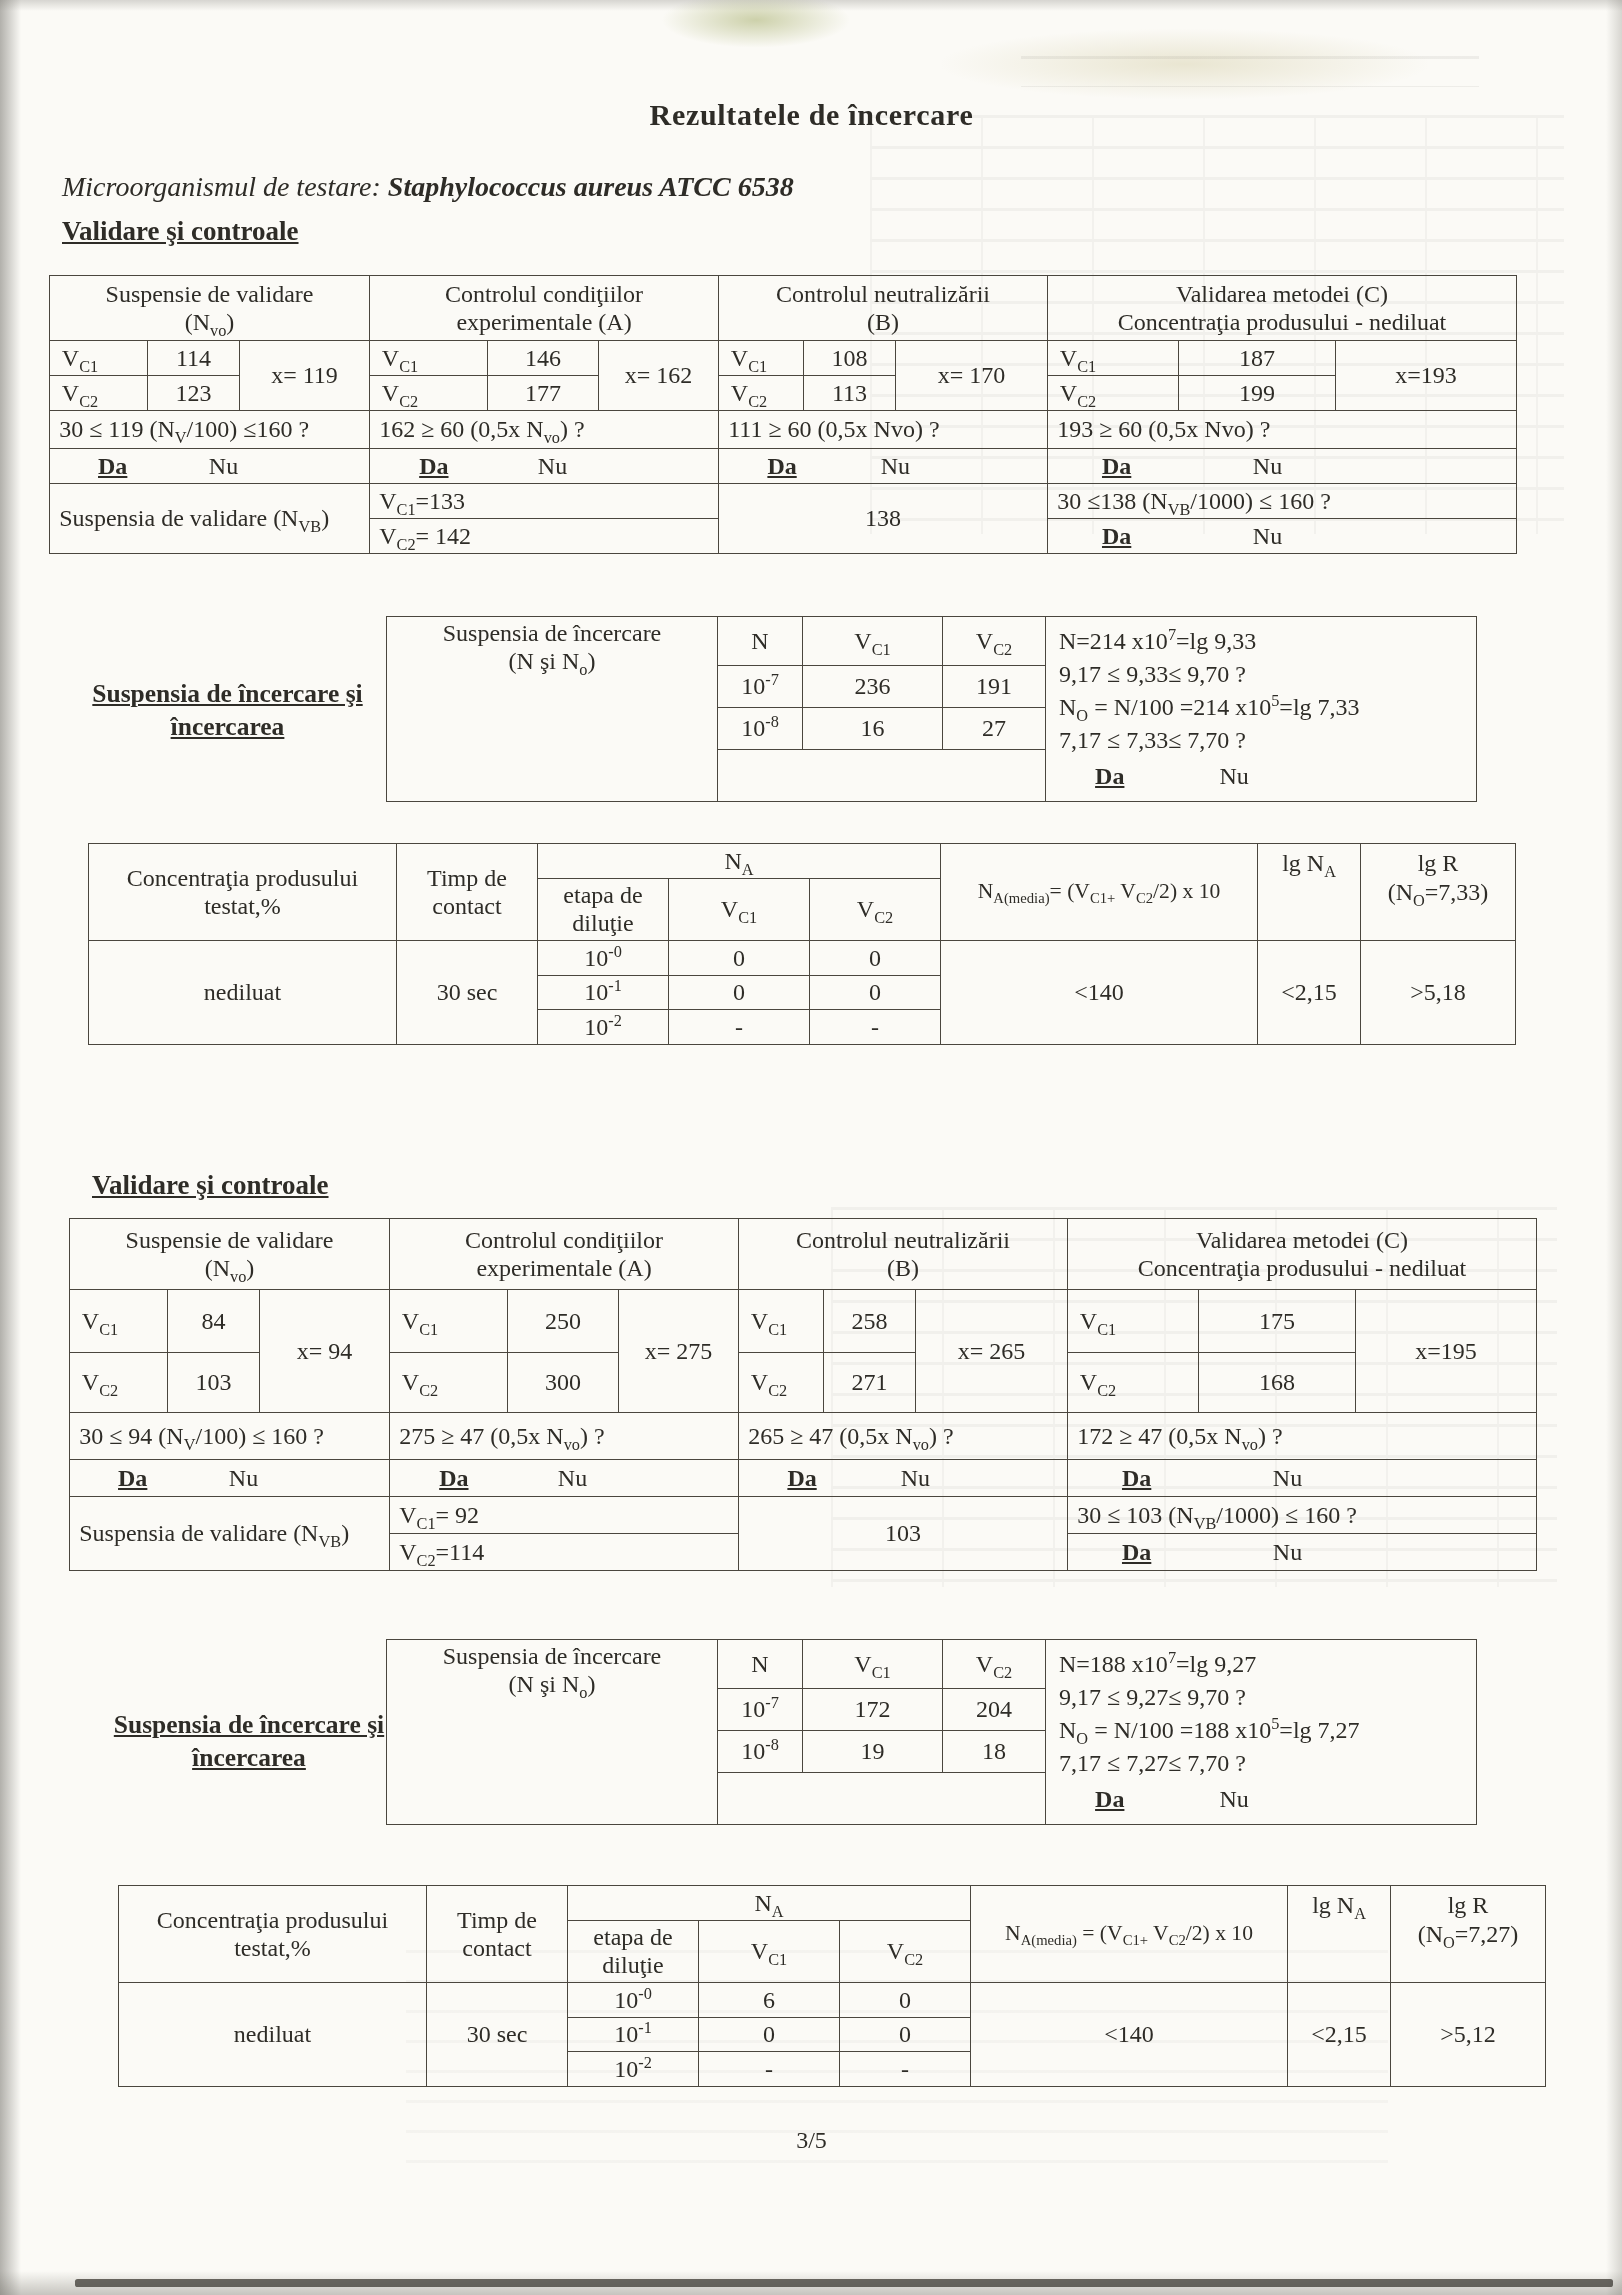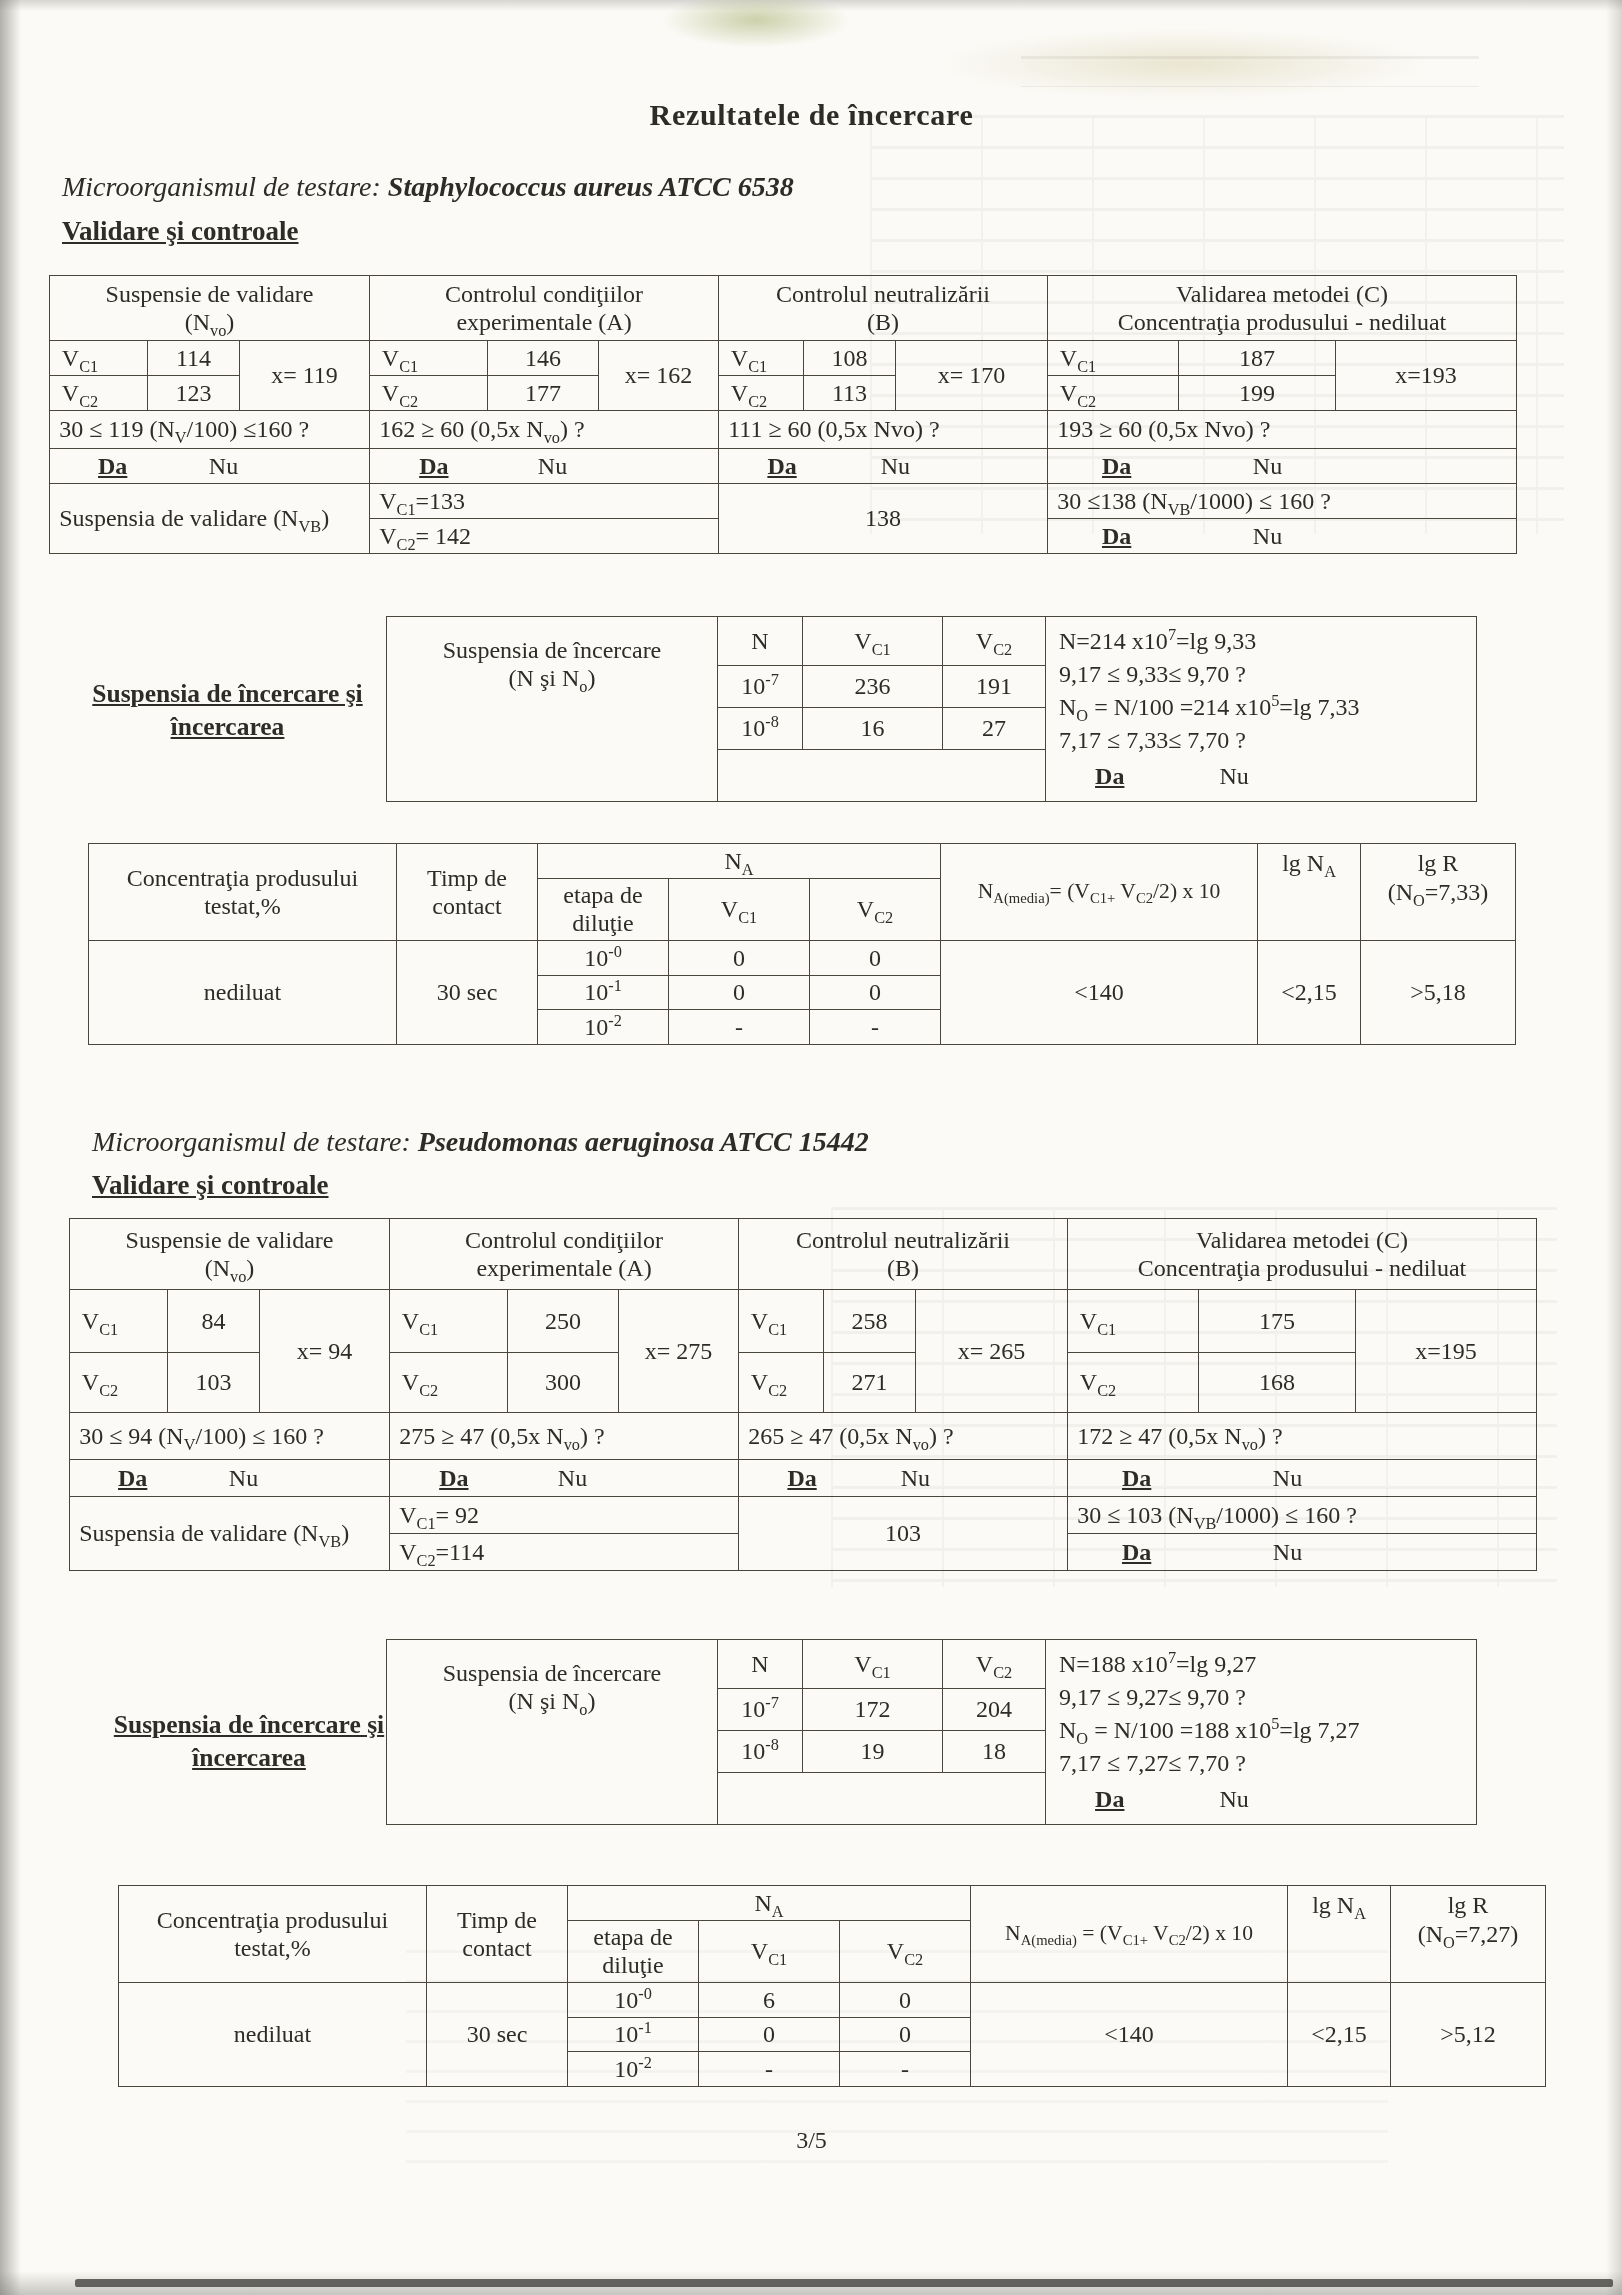--- a/index.html
+++ b/index.html
@@ -49,21 +49,21 @@
   td,th { border:1.3px solid #4a463e; font-size:24px; line-height:1.18;
     padding:2.6px 7.9px; vertical-align:middle; font-weight:normal; overflow:hidden; }
   th { text-align:center; }
   .lab  { text-align:left;  padding-left:11.8px; }
   .val  { text-align:center; }
   .cond { text-align:left;  padding-left:9.2px; }
   .vtop { vertical-align:top; padding-top:5.2px; }
   .danu { display:flex; align-items:center; padding-left:4%; }
   .danu .da { font-weight:bold; text-decoration:underline;margin-left:28px; }
   .danu .nu { margin-left:28%; }
-  .tlabel { vertical-align:top; text-align:center; padding-top:19px; }
+  .tlabel { vertical-align:top; text-align:center; padding-top:2px; }
   .tres { vertical-align:top; text-align:left; padding:7.9px 13px; line-height:1.38; }
   .tres .danu { padding-left:2%; margin-top:2.6px; }
   .tres .danu .nu { margin-left:24%; }
   .media-head { font-size:21.6px; }
 </style>
 </head>
 <body>
 
 <div class="page">
 
@@ -266,23 +266,20 @@
       <td class="val">0</td>
     </tr>
     <tr style="height:34px">
       <td class="val">10<sup>-2</sup></td>
       <td class="val">-</td>
       <td class="val">-</td>
     </tr>
   </tbody>
     </table>
 
-  <div class="micro" style="top:1126px; left:92px;">
-    <span>Microorganismul de testare: </span><span class="name">Pseudomonas aeruginosa ATCC 15442</span>
-  </div>
   <div class="sec-head" style="top:1170px; left:92px;">Validare şi controale</div>
 
   <table style="top:1218px; left:69px; width:1466px;">
     <colgroup>
       <col style="width:98px">
         <col style="width:92px">
         <col style="width:130px">
       <col style="width:118px">
         <col style="width:111px">
         <col style="width:120px">

